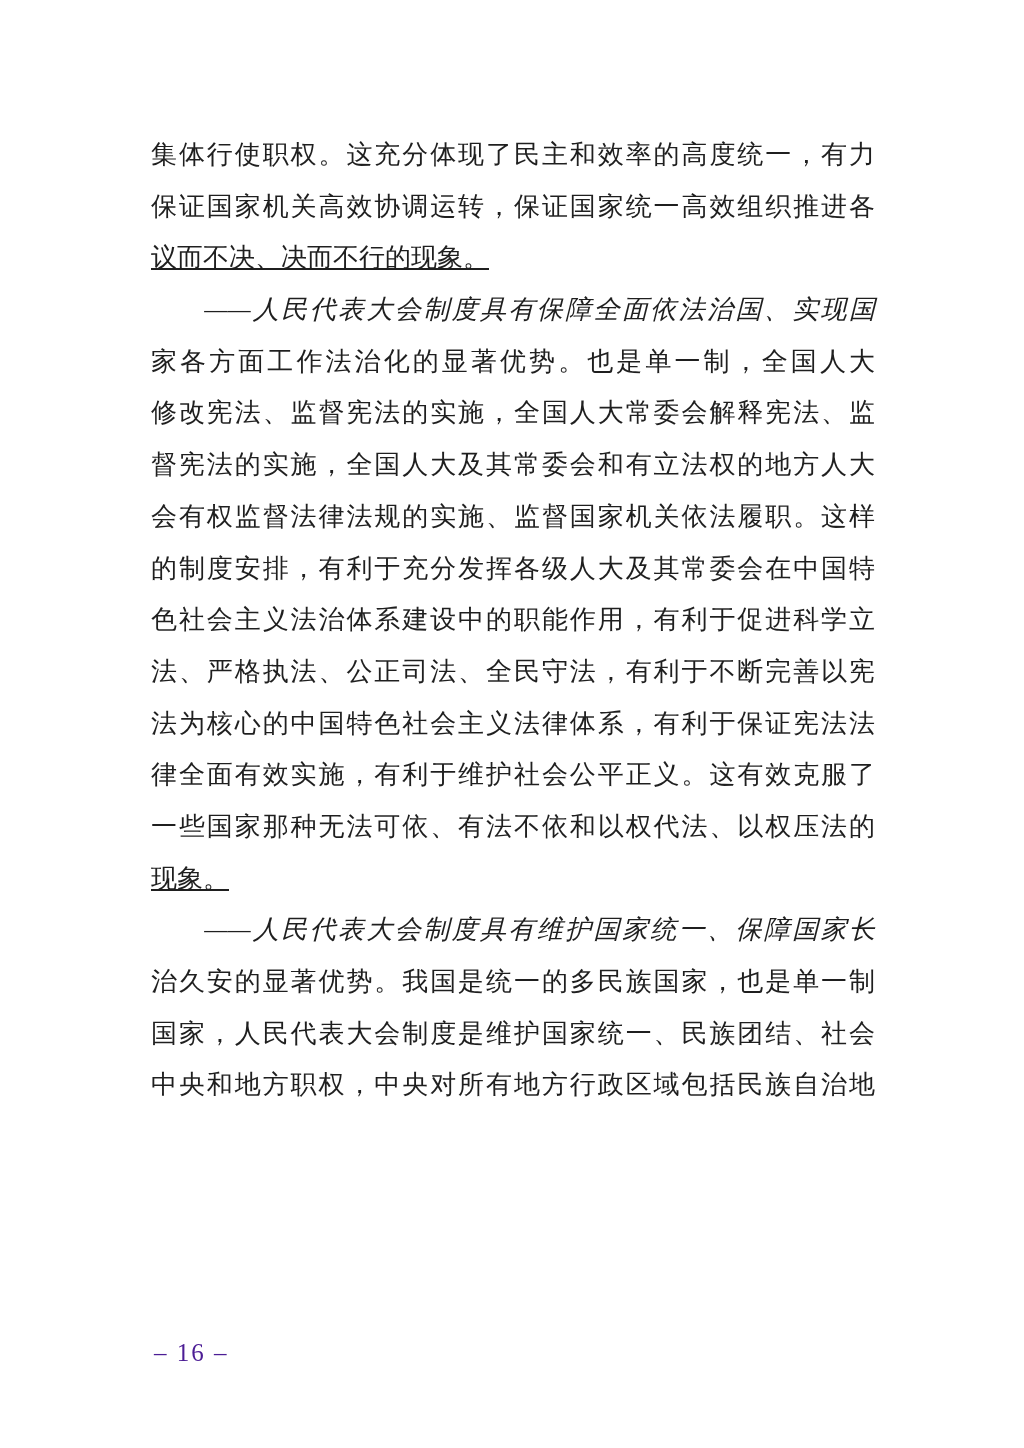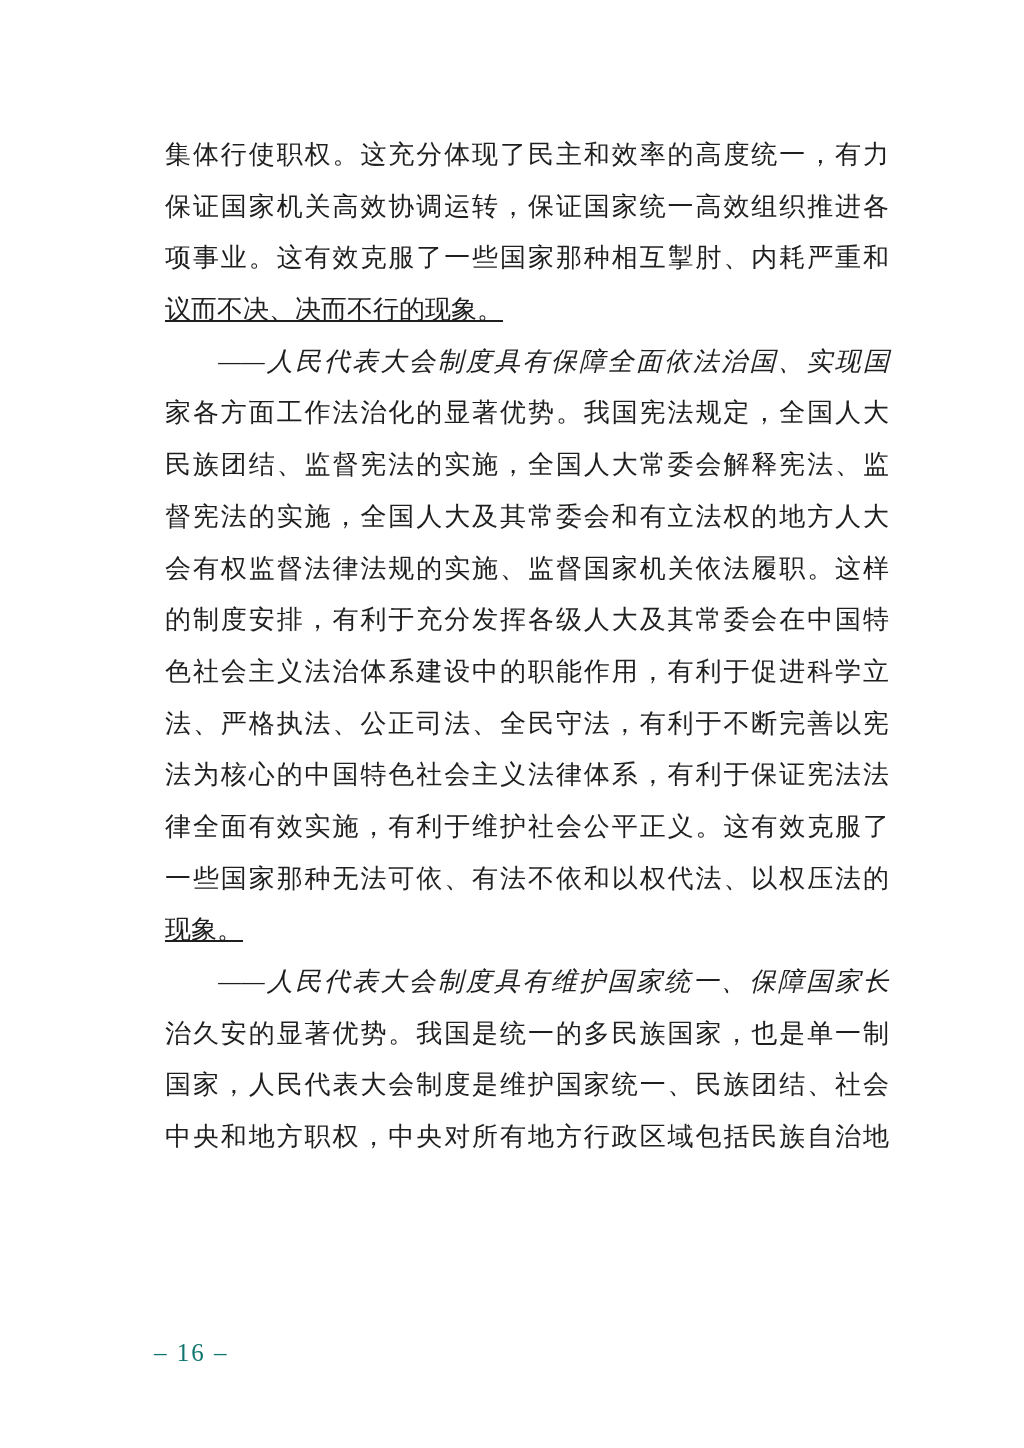--- a/index.html
+++ b/index.html
@@ -12,21 +12,21 @@
     width: 1024px;
     height: 1448px;
     margin: 0 auto;
     background: #ffffff;
     color: #1f1f1f;
     font-family: "Liberation Serif", "DejaVu Serif", serif;
     overflow: hidden;
   }
   .content {
     position: absolute;
-    left: 165px;
+    left: 151px;
     top: 129px;
     width: 724px;
   }
   .line {
     height: 51.7px;
     line-height: 51.7px;
     font-size: 26px;
     text-align: justify;
     text-align-last: justify;
     text-justify: inter-character;
@@ -43,36 +43,35 @@
     font-style: italic;
   }
   .footer {
     position: absolute;
     left: 154px;
     top: 1338px;
     height: 30px;
     line-height: 30px;
     font-size: 25px;
     letter-spacing: 2px;
-    color: #0f766e;
+    color: #4c1d95;
     text-align: center;
   }
 </style>
 </head>
 <body>
 
 <div class="page">
   <div class="content">
     <div class="line">集体行使职权。这充分体现了民主和效率的高度统一，有力</div>
     <div class="line">保证国家机关高效协调运转，保证国家统一高效组织推进各</div>
-    <div class="line">项事业。这有效克服了一些国家那种相互掣肘、内耗严重和</div>
     <div class="line end">议而不决、决而不行的现象。</div>
     <div class="line indent">——人民代表大会制度具有保障全面依法治国、实现国</div>
-    <div class="line">家各方面工作法治化的显著优势。我国宪法规定，全国人大</div>
-    <div class="line">民族团结、监督宪法的实施，全国人大常委会解释宪法、监</div>
+    <div class="line">家各方面工作法治化的显著优势。也是单一制，全国人大</div>
+    <div class="line">修改宪法、监督宪法的实施，全国人大常委会解释宪法、监</div>
     <div class="line">督宪法的实施，全国人大及其常委会和有立法权的地方人大</div>
     <div class="line">会有权监督法律法规的实施、监督国家机关依法履职。这样</div>
     <div class="line">的制度安排，有利于充分发挥各级人大及其常委会在中国特</div>
     <div class="line">色社会主义法治体系建设中的职能作用，有利于促进科学立</div>
     <div class="line">法、严格执法、公正司法、全民守法，有利于不断完善以宪</div>
     <div class="line">法为核心的中国特色社会主义法律体系，有利于保证宪法法</div>
     <div class="line">律全面有效实施，有利于维护社会公平正义。这有效克服了</div>
     <div class="line">一些国家那种无法可依、有法不依和以权代法、以权压法的</div>
     <div class="line end">现象。</div>
     <div class="line indent">——人民代表大会制度具有维护国家统一、保障国家长</div>

